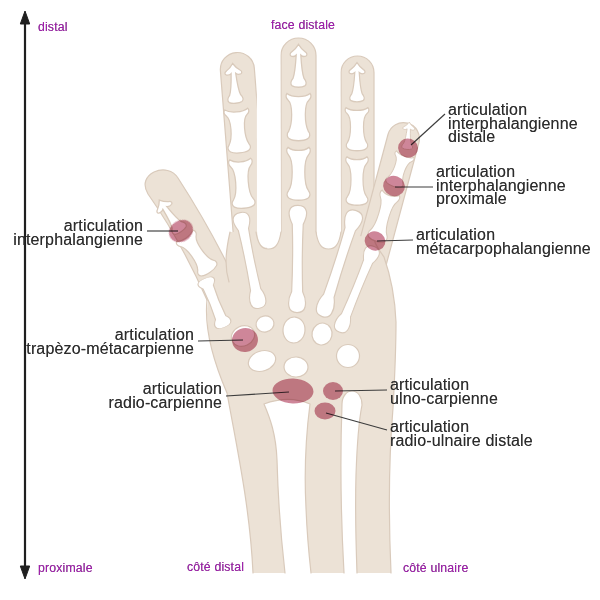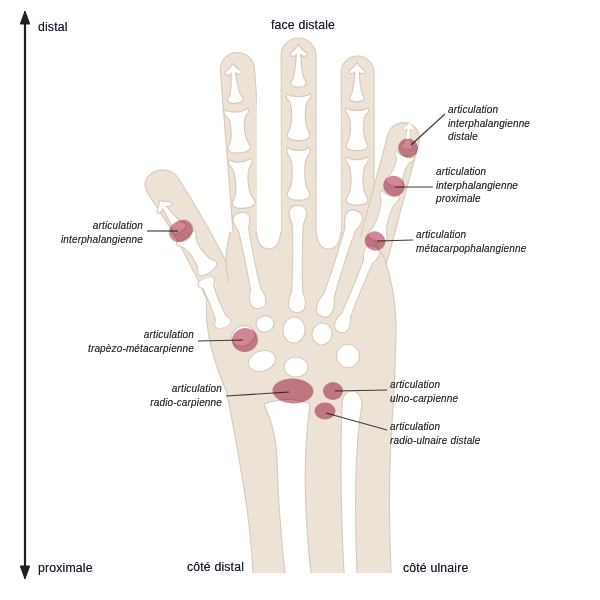--- a/index.html
+++ b/index.html
@@ -1,25 +1,25 @@
 <!DOCTYPE html>
 <html><head>
 <meta charset="utf-8">
 <style>
   html,body{margin:0;padding:0;background:#fff;}
   .stage{position:relative;width:600px;height:600px;background:#ffffff;overflow:hidden;
          font-family:"Liberation Sans", sans-serif;}
   .stage svg{position:absolute;left:0;top:0;}
   #labels-layer{position:absolute;left:0;top:0;width:600px;height:600px;pointer-events:none;}
-  .ann{position:absolute;font-size:10px;line-height:13.5px;letter-spacing:.15px;
+  .ann{position:absolute;font-size:16px;line-height:13.5px;letter-spacing:.15px;
        color:#2c2c2c;white-space:pre-line;font-weight:500;
-       text-shadow:0 0 .3px rgba(44,44,44,.6);font-style:italic;}
+       text-shadow:0 0 .3px rgba(44,44,44,.6);}
   .ann.right{transform:translateX(-100%);text-align:right;}
   .lbl{position:absolute;font-size:12.3px;line-height:14px;letter-spacing:.15px;
-       color:#0f172a;white-space:nowrap;font-weight:500;text-shadow:0 0 .3px rgba(34,34,34,.6);}
+       color:#a21caf;white-space:nowrap;font-weight:500;text-shadow:0 0 .3px rgba(34,34,34,.6);}
   .capsule{fill:#ece2d6;stroke:#d9cabb;stroke-width:1.2;}
   .fillonly{fill:#ece2d6;stroke:none;}
   .whitefill{fill:#ffffff;stroke:none;}
   .edge{fill:none;stroke:#d9cabb;stroke-width:1.2;stroke-linecap:round;}
   .bone{fill:#ffffff;stroke:#d9cabb;stroke-width:1.2;}
   #joint-markers{mix-blend-mode:multiply;fill-opacity:.88;}
   #leader-lines line{stroke-width:1.15;}
 </style>
 </head>
 <body>

